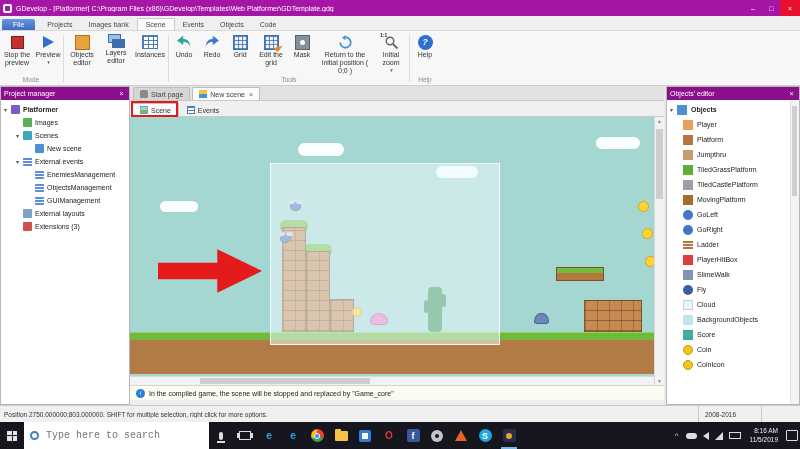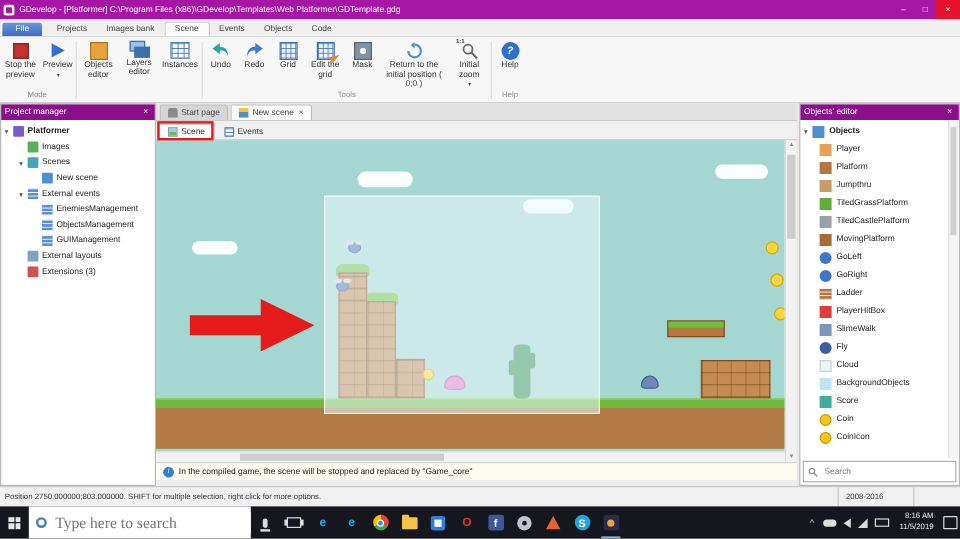--- a/index.html
+++ b/index.html
@@ -514,47 +514,40 @@
           <span>Coin</span>
         </div>
       <div class="orow">
           <span class="oi oi-coin round"></span>
           <span>CoinIcon</span>
         </div>
       <div class="olscroll">
           <div class="olthumb"></div>
         </div>
     </div>
-    <div class="osearch">
-      <svg width="9" height="9" viewBox="0 0 20 20" style="margin-right:3px;flex:none;">
-          <circle cx="8" cy="8" r="5" fill="none" stroke="#888" stroke-width="2"></circle>
-          <line x1="12" y1="12" x2="18" y2="18" stroke="#888" stroke-width="2.4"></line>
-        </svg>
-      <input type="text" placeholder="Search" style="">
-    </div>
   </div>
 
   <div class="statusbar">
     <span class="sb-left">Position 2750.000000;803.000000. SHIFT for multiple selection, right click for more options.</span>
     <span class="sb-cell years">2008-2016</span>
     <span class="sb-cell end"></span>
   </div>
 
   <div class="taskbar">
     <div class="tbtn">
         <span class="winlogo">
           <i></i>
           <i></i>
           <i></i>
           <i></i>
         </span>
       </div>
     <div class="tsearch">
       <span class="cortana"></span>
-      <input type="text" style="border: none; outline: none; font-family: Liberation Serif, serif; font-size: 13px; flex: 1 1 0%; color: rgb(85, 85, 85);" placeholder="Type here to search">
+      <input type="text" style="border: none; outline: none; font-family: Liberation Mono, monospace; font-size: 10px; flex: 1 1 0%; color: rgb(85, 85, 85);" placeholder="Type here to search">
     </div>
     <div class="tbtn">
         <span class="mic"></span>
       </div>
     <div class="tbtn">
         <span class="tview"></span>
       </div>
 
     <div class="tbicon">
         <span class="glyph g-edge">e</span>

